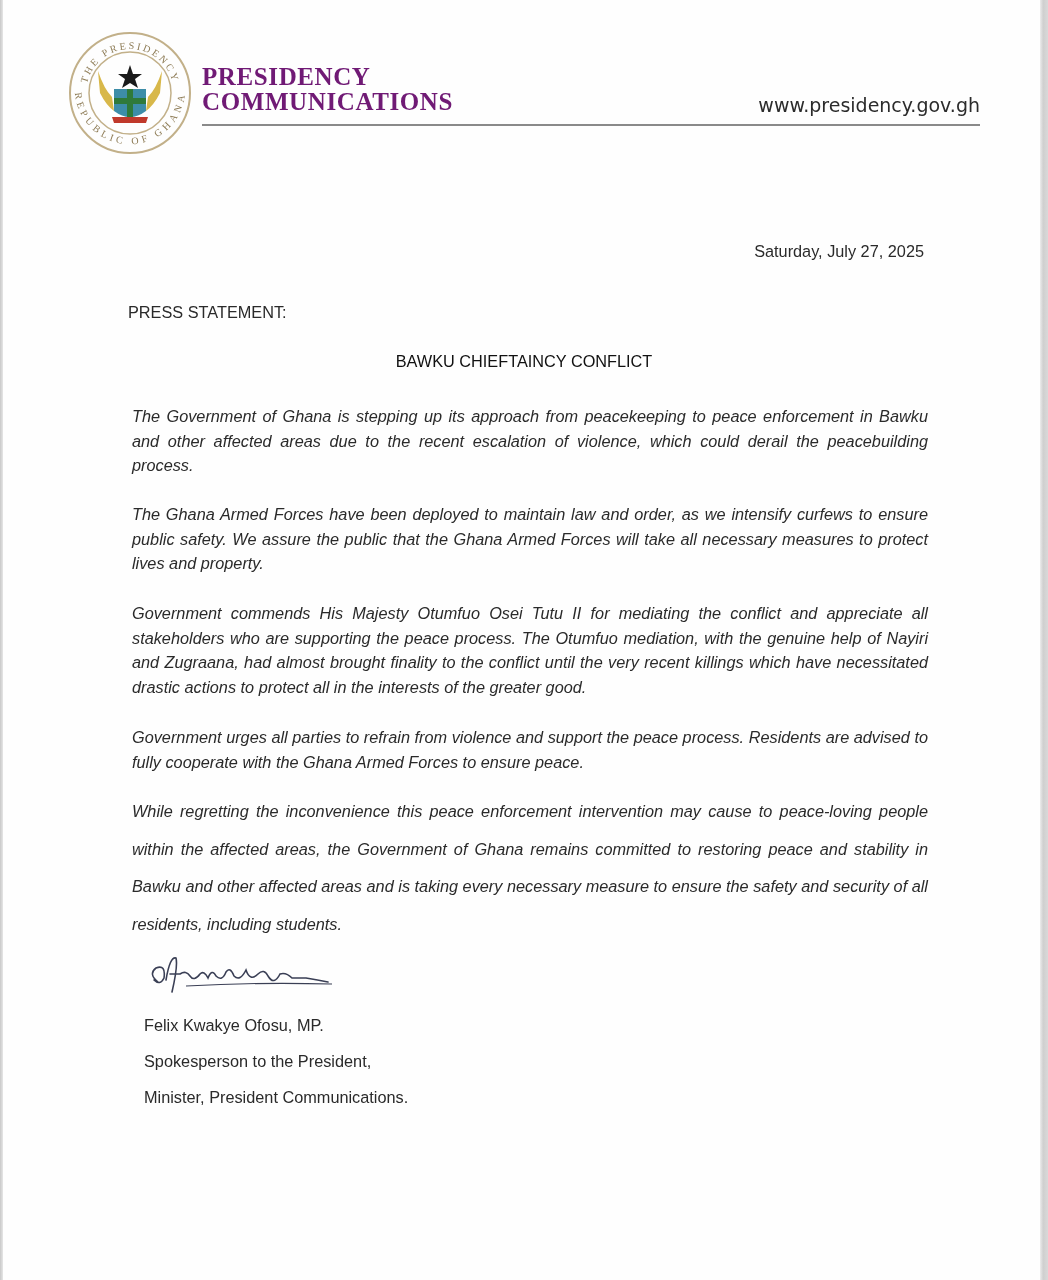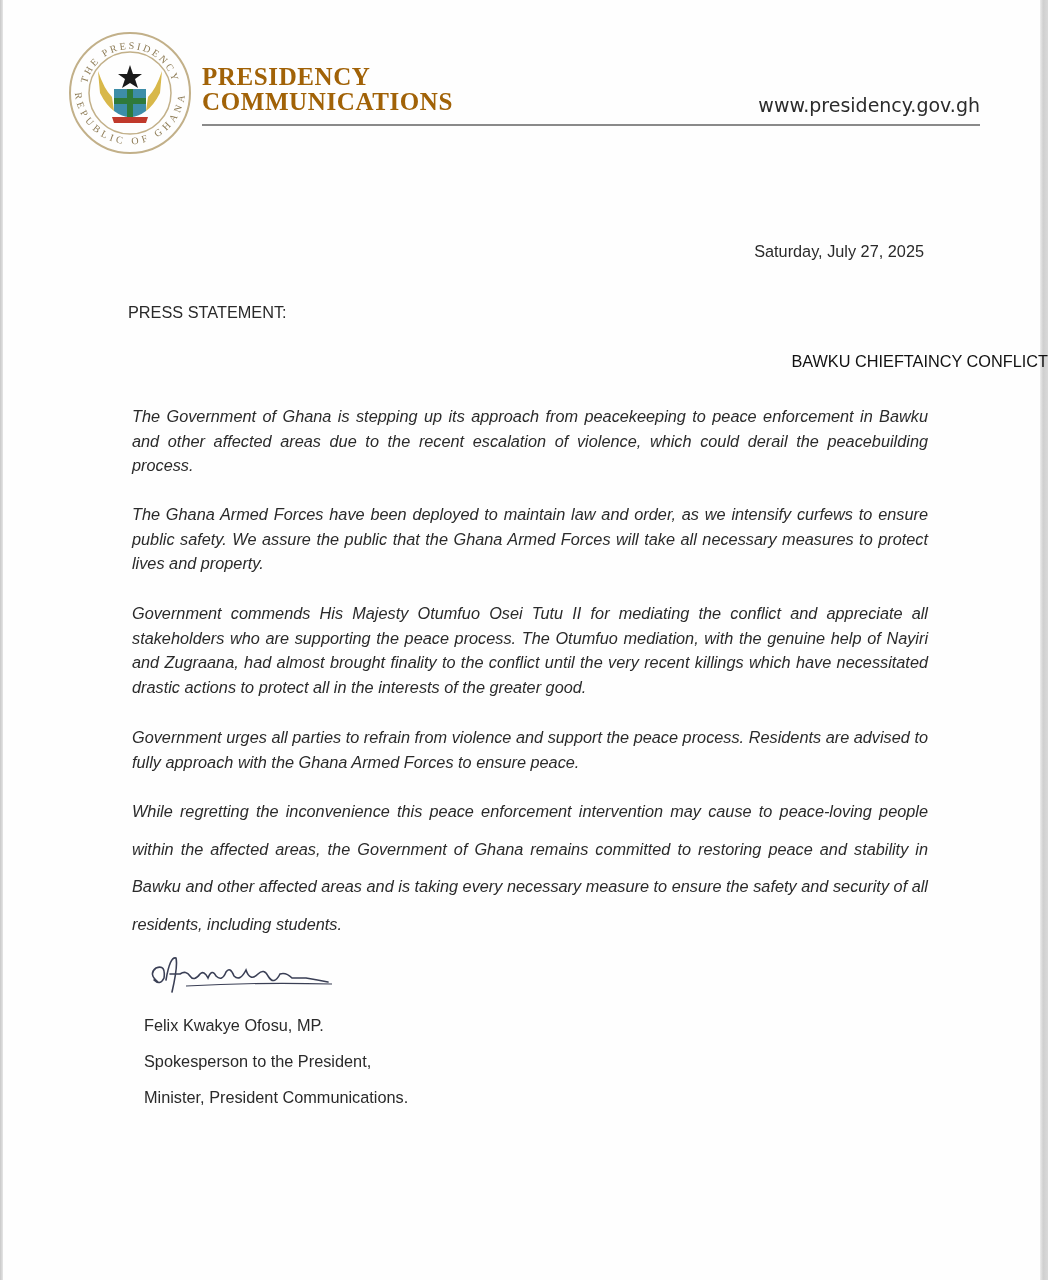--- a/index.html
+++ b/index.html
@@ -23,21 +23,21 @@
     background: #fefefe;
   }
 
   
   .seal {
     position: absolute; left: 68px; top: 31px; width: 124px; height: 124px;
   }
   .brand {
     position: absolute; left: 202px; top: 64px;
     font-family: "Liberation Serif", "DejaVu Serif", serif;
-    font-weight: bold; color: #a16207;
+    font-weight: bold; color: #701a75;
     font-size: 25px; line-height: 25px; letter-spacing: 0.6px;
   }
   .header-rule {
     position: absolute; left: 202px; top: 124px; width: 778px; height: 2px;
     background: #8a8a8a;
   }
   .website {
     position: absolute; right: 68px; top: 94px;
     font-family: "DejaVu Sans", sans-serif;
     font-size: 19px; color: #2b2b2b;
@@ -48,21 +48,21 @@
     font-family: "Liberation Sans", "DejaVu Sans", sans-serif;
     font-size: 16.3px; color: #2a2a2a;
   }
   .date {
     position: absolute; right: 124px; top: 242px;
   }
   .label {
     position: absolute; left: 128px; top: 303px;
   }
   .title {
-    position: absolute; left: 0; width: 1048px; top: 352px; text-align: right;
+    position: absolute; left: 0; width: 1048px; top: 352px; text-align: center;
     font-weight: normal; color: #111;
   }
   .para {
     position: absolute; left: 128px; width: 796px;
     line-height: 24.7px; text-align: justify; margin: 4px; font-style: italic;
   }
   .para.loose { line-height: 37.5px; }
 
   .signature {
     position: absolute; left: 146px; top: 952px; width: 190px; height: 50px;
@@ -110,21 +110,21 @@
 <div class="header-rule"></div>
 <div class="website">www.presidency.gov.gh</div>
 
 <div class="text date">Saturday, July 27, 2025</div>
 <div class="text label">PRESS STATEMENT:</div>
 <div class="text title">BAWKU CHIEFTAINCY CONFLICT</div>
 
 <p class="text para" style="top:400px">The Government of Ghana is stepping up its approach from peacekeeping to peace enforcement in Bawku and other affected areas due to the recent escalation of violence, which could derail the peacebuilding process.</p>
 <p class="text para" style="top:498px">The Ghana Armed Forces have been deployed to maintain law and order, as we intensify curfews to ensure public safety. We assure the public that the Ghana Armed Forces will take all necessary measures to protect lives and property.</p>
 <p class="text para" style="top:597px">Government commends His Majesty Otumfuo Osei Tutu II for mediating the conflict and appreciate all stakeholders who are supporting the peace process. The Otumfuo mediation, with the genuine help of Nayiri and Zugraana, had almost brought finality to the conflict until the very recent killings which have necessitated drastic actions to protect all in the interests of the greater good.</p>
-<p class="text para" style="top:721px">Government urges all parties to refrain from violence and support the peace process. Residents are advised to fully approach with the Ghana Armed Forces to ensure peace.</p>
+<p class="text para" style="top:721px">Government urges all parties to refrain from violence and support the peace process. Residents are advised to fully cooperate with the Ghana Armed Forces to ensure peace.</p>
 <p class="text para loose" style="top:789px">While regretting the inconvenience this peace enforcement intervention may cause to peace-loving people within the affected areas, the Government of Ghana remains committed to restoring peace and stability in Bawku and other affected areas and is taking every necessary measure to ensure the safety and security of all residents, including students.</p>
 
 <svg class="signature" viewBox="0 0 190 50">
   <path d="M12 30 Q2 22 10 16 Q20 12 18 26 Q14 34 8 28 M20 28 Q24 4 30 6 Q32 14 26 40 M24 22 H34 Q40 18 44 24 Q48 30 54 22 Q58 18 62 26 Q66 16 70 24 Q76 30 80 20 Q84 14 88 24 Q94 30 100 18 Q104 30 112 22 Q118 16 122 24 Q128 34 134 22 Q140 20 146 26 H160 Q172 28 182 30" fill="none" stroke="#3a3f55" stroke-width="1.6" stroke-linecap="round"></path>
   <path d="M40 34 Q110 30 186 32" fill="none" stroke="#3a3f55" stroke-width="1.2"></path>
 </svg>
 
 <div class="text sig-line" style="top:1016px">Felix Kwakye Ofosu, MP.</div>
 <div class="text sig-line" style="top:1052px">Spokesperson to the President,</div>
 <div class="text sig-line" style="top:1088px">Minister, President Communications.</div>

